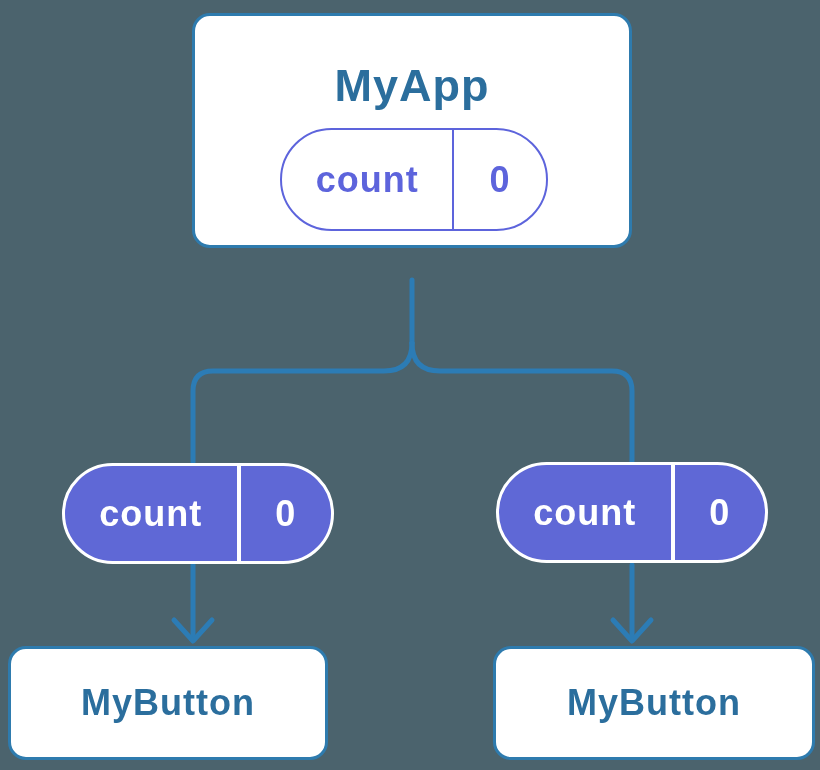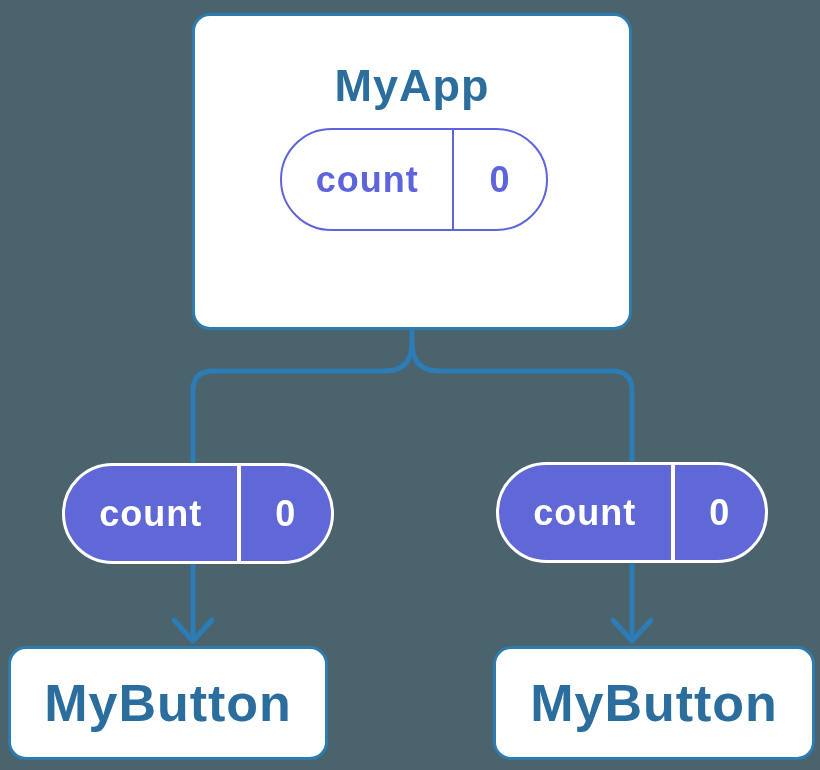--- a/index.html
+++ b/index.html
@@ -39,29 +39,29 @@
     border:3px solid var(--node-border);
     border-radius:18px;
     box-sizing:border-box;
   }
   .node-title{
     color:var(--node-text);
     font-weight:600;
     letter-spacing:1px;
     white-space:nowrap;
   }
-  .root-node{left:192px;top:13px;width:440px;height:317px;}
+  .root-node{left:192px;top:13px;width:440px;height:235px;}
   .root-node .node-title{
     position:absolute;left:0;right:0;top:44px;
     text-align:center;font-size:45px;line-height:52px;
   }
   .child-node{
     display:flex;align-items:center;justify-content:center;
   }
-  .child-node .node-title{font-size:52px;}
+  .child-node .node-title{font-size:36px;}
   .child-left{left:8px;top:646px;width:320px;height:114px;}
   .child-right{left:493px;top:646px;width:322px;height:114px;}
 
   .pill{
     position:absolute;z-index:3;
     display:flex;align-items:stretch;
     border-radius:999px;
     overflow:hidden;
     box-sizing:border-box;
     font-size:36px;

